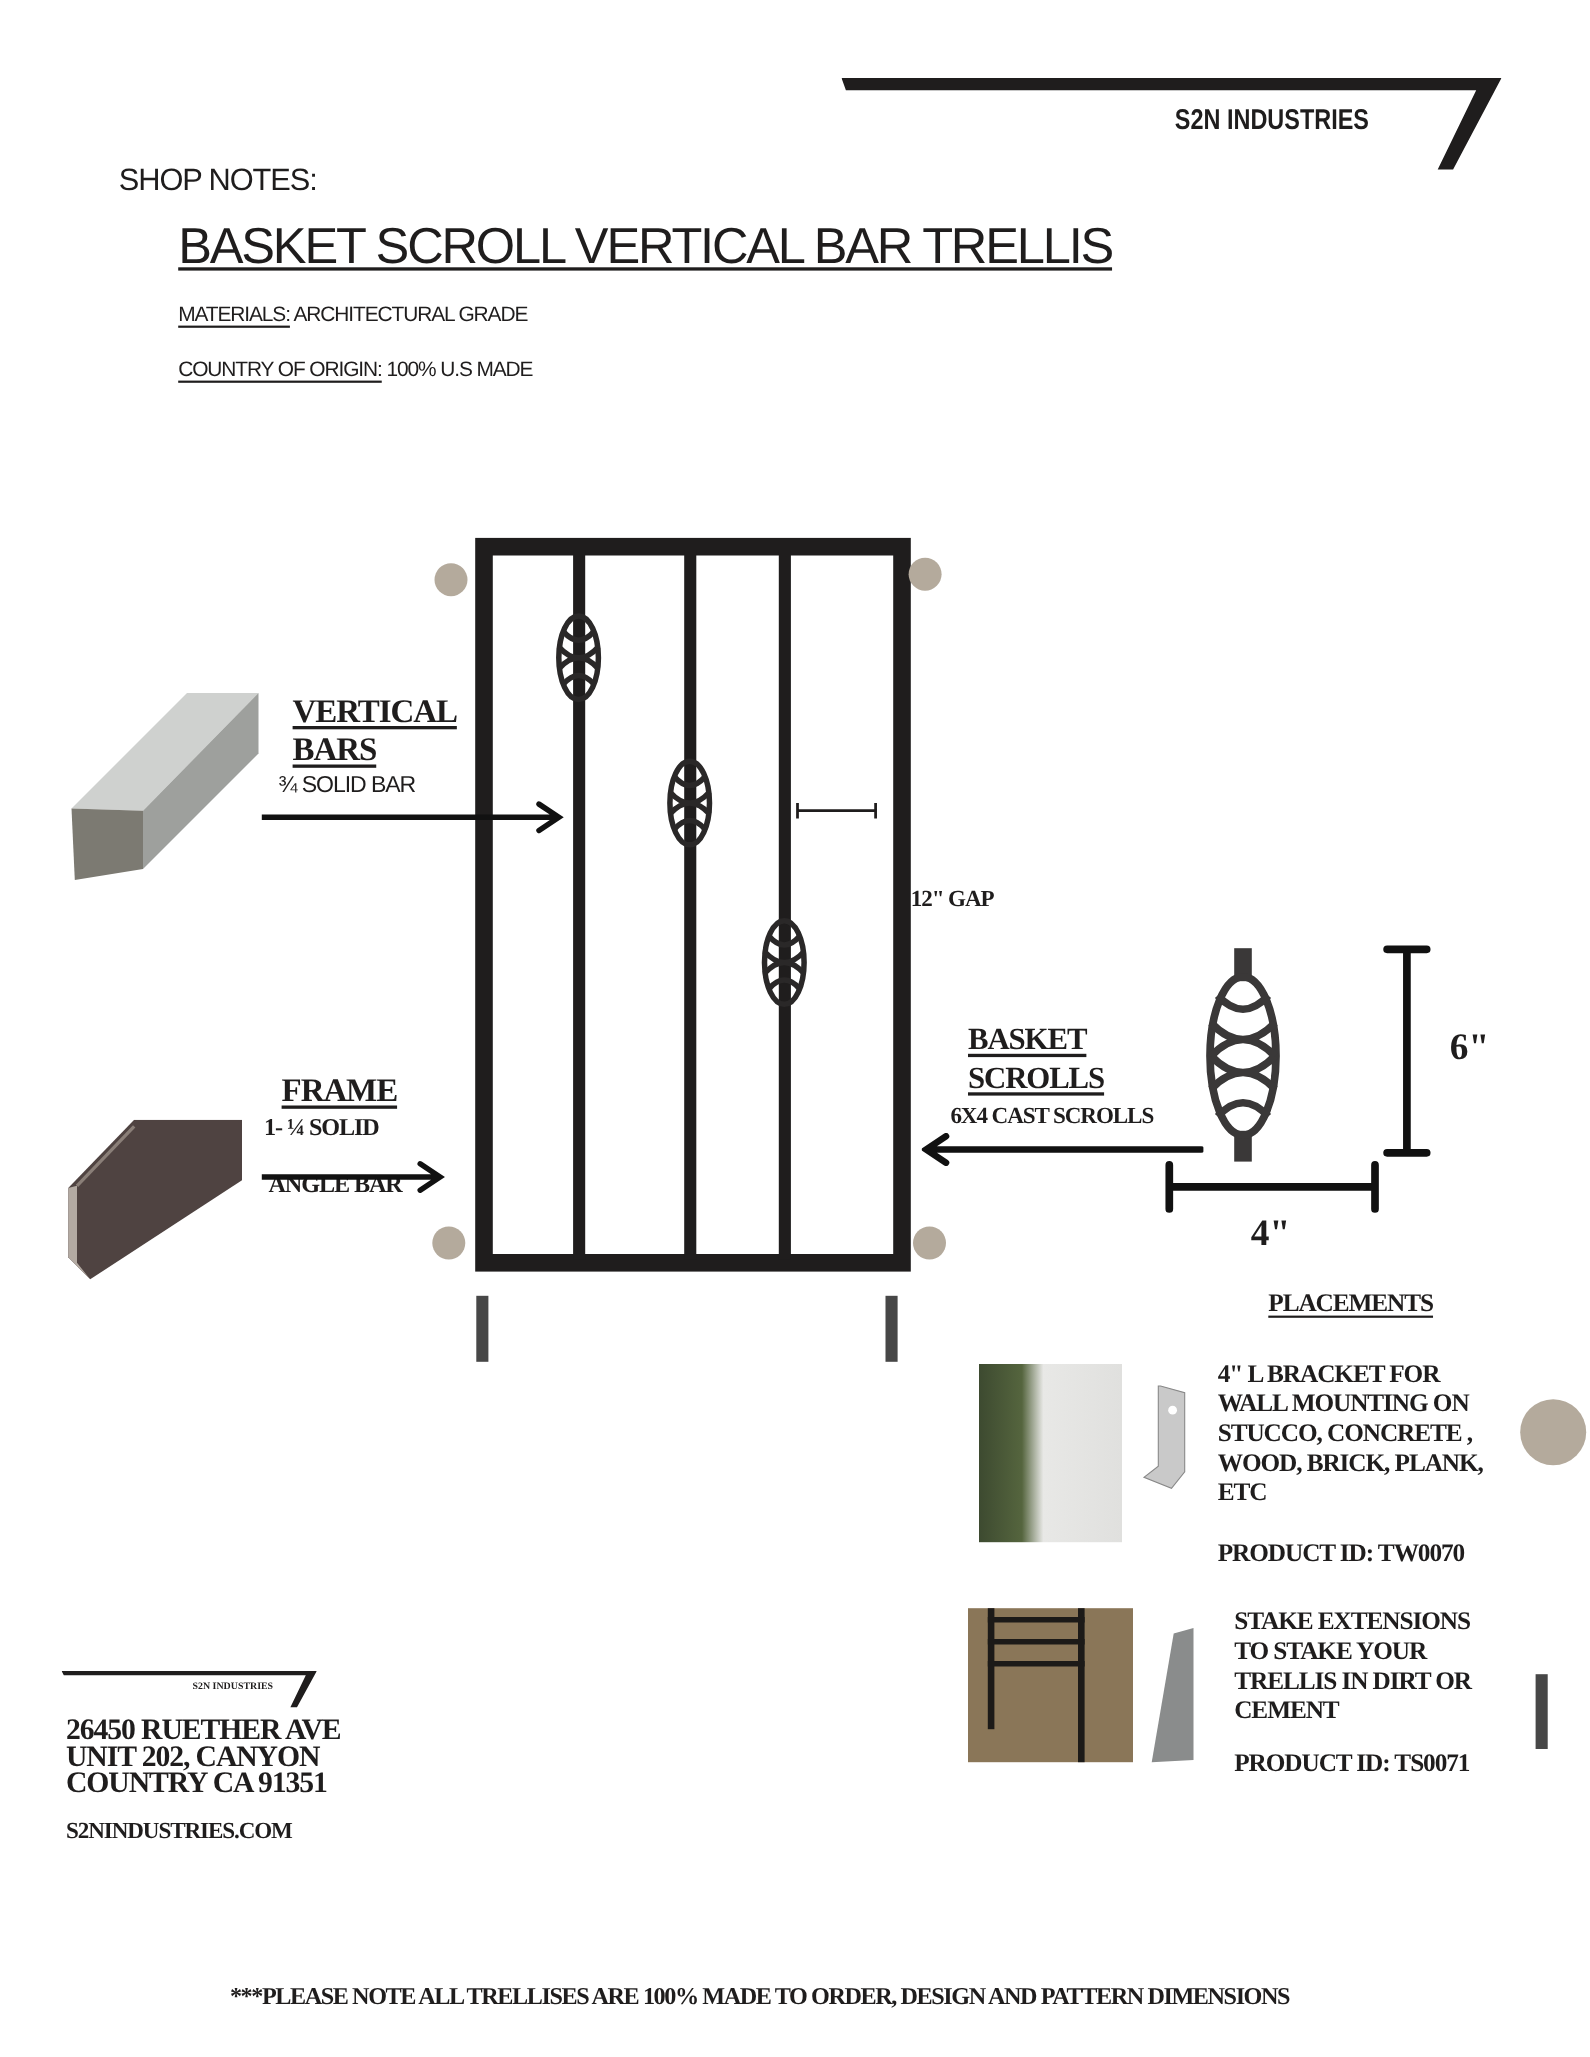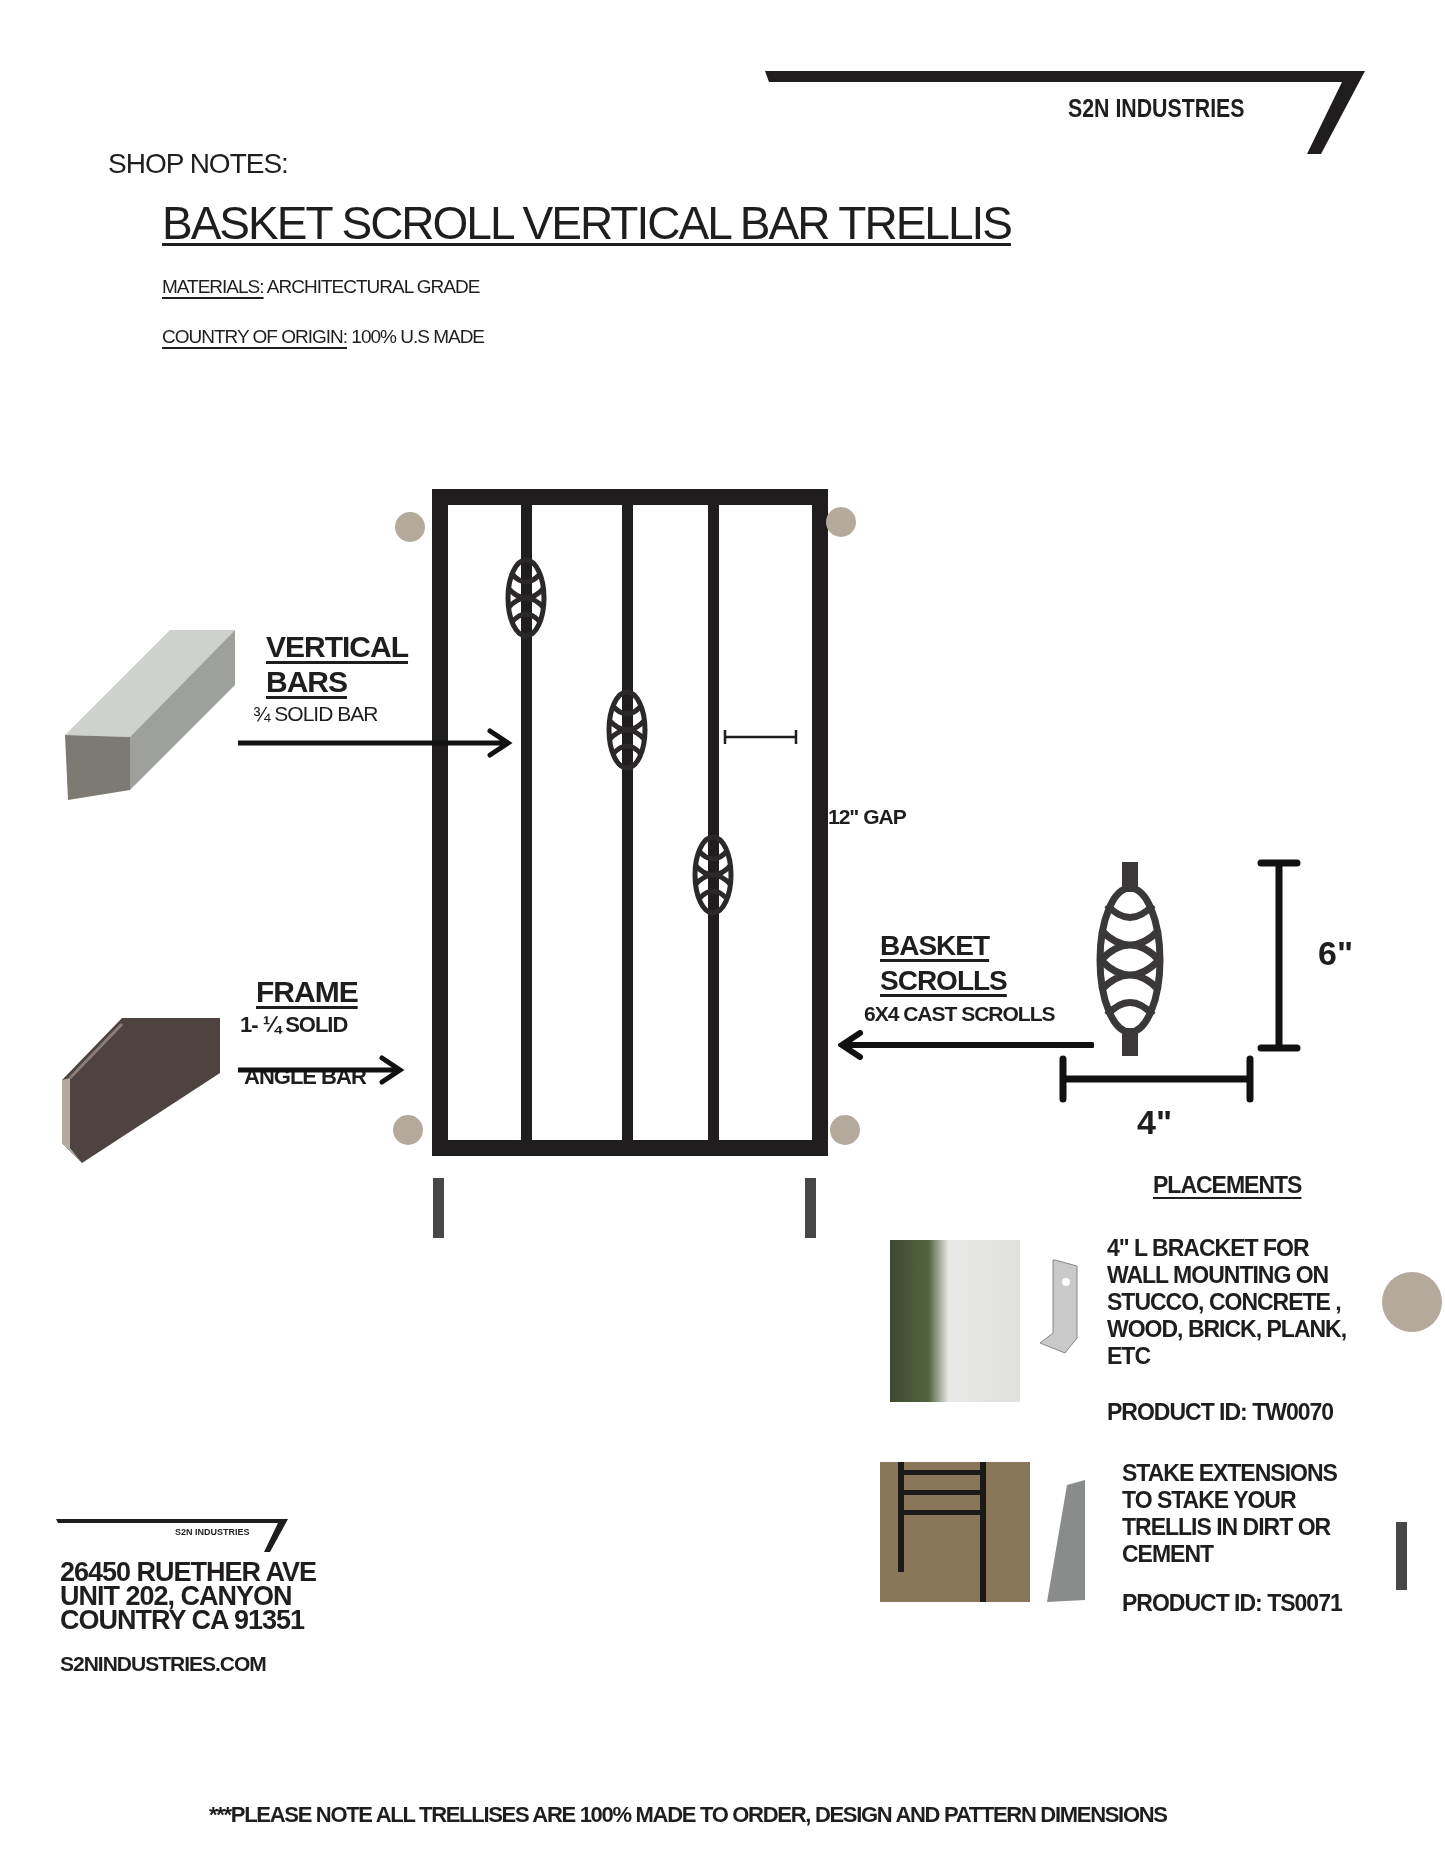--- a/index.html
+++ b/index.html
@@ -1,18 +1,18 @@
 <!DOCTYPE html>
 <html><head>
 <meta charset="utf-8">
 <style>
   html, body { margin:0; padding:0; background:#ffffff; }
   body { width:1445px; height:1870px; position:relative; overflow:hidden; font-family:"Liberation Sans", sans-serif; color:#1f1d1d; }
   .abs { position:absolute; }
-  .b { font-weight:bold; }
+  .b { font-weight:bold;font-family:Liberation Serif, serif; }
   .u { text-decoration:underline; text-decoration-thickness:3px; text-underline-offset:4px;margin-left:16px; }
   .cond { font-family:"Liberation Sans", sans-serif; letter-spacing:-1.5px; }
   .tight { letter-spacing:-1px; }
   .dot { position:absolute; width:30px; height:30px; border-radius:50%; background:#b4aa9c; }
   .stake { position:absolute; background:#474747; }
 </style>
 </head>
 <body>
 
 <svg class="abs" style="left:765px;top:68px" width="600" height="90" viewBox="0 0 600 90">

